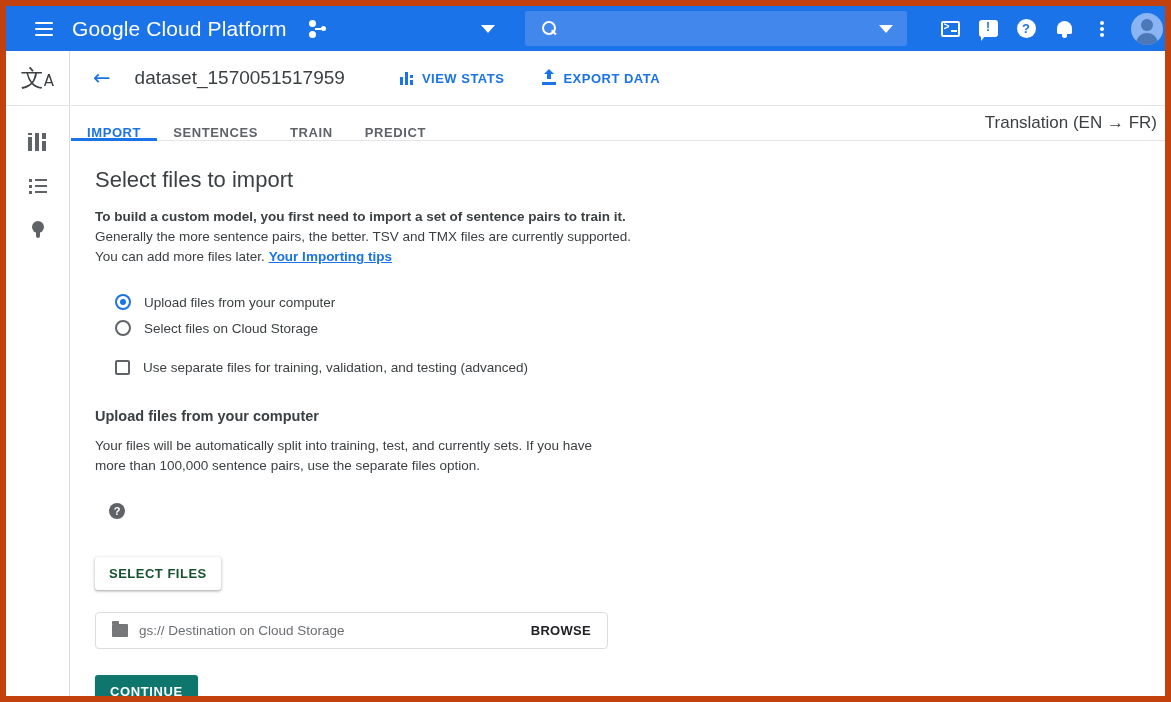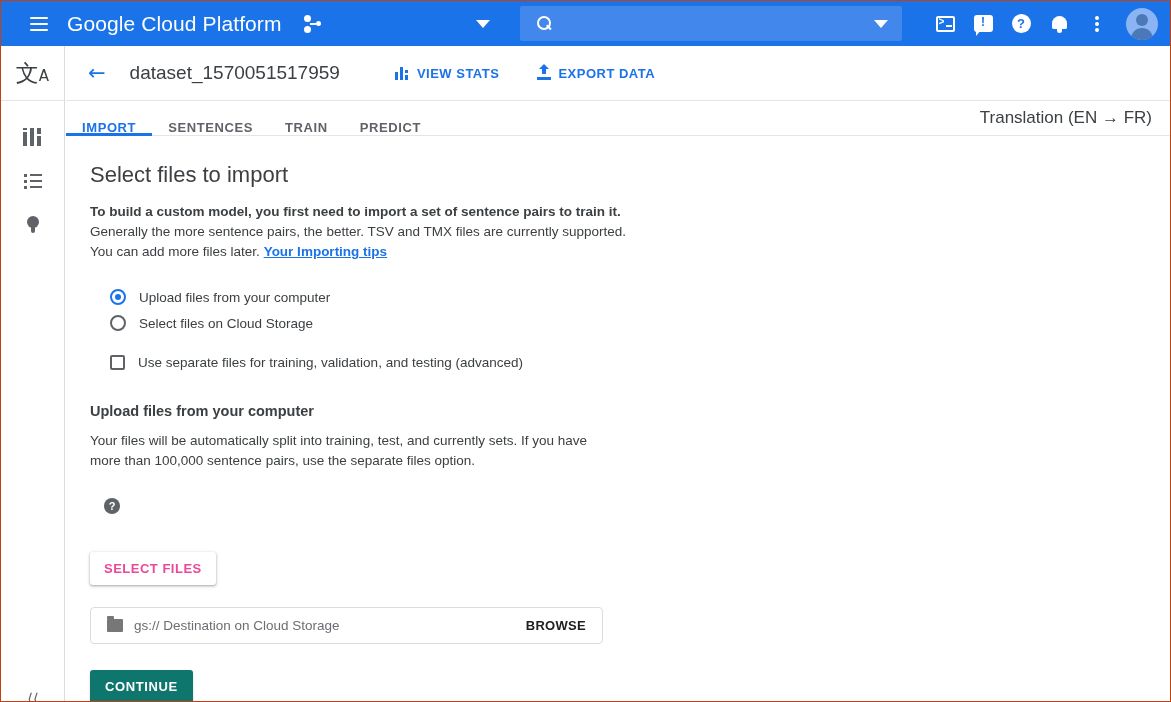--- a/index.html
+++ b/index.html
@@ -8,21 +8,21 @@
     width: 1171px; height: 702px;
     background: #fff;
     font-family: "Liberation Sans", sans-serif;
     -webkit-font-smoothing: antialiased;
     overflow: hidden;
   }
   .app {
     position: relative;
     width: 1171px; height: 702px;
     background: #fff;
-    border: 1px solid #c2410c;
+    border: 6px solid #c2410c;
     overflow: hidden;
   }
 
   
   .topbar {
     position: absolute; top: 0; left: 0;
     width: 1171px; height: 45px;
     background: #1a73e8;
     display: flex; align-items: center;
   }
@@ -326,21 +326,21 @@
   }
   .ico-help-gray::after {
     content: "?"; position: absolute; left: 0; right: 0; top: 0;
     text-align: center; font-size: 11px; font-weight: bold; color: #fff; line-height: 16px;
   }
 
   .btn-select {
     margin-top: 38px;
     display: inline-flex; align-items: center; justify-content: center;
     height: 33px; padding: 0 14px;
-    background: #fff; color: #ec4899;
+    background: #fff; color: #14532d;
     font-size: 13px; font-weight: bold; letter-spacing: .5px;
     border: none; border-radius: 3px;
     box-shadow: 0 1px 2px rgba(60,64,67,.3), 0 1px 3px 1px rgba(60,64,67,.15);
     cursor: pointer;
   }
 
   .gsfield {
     margin-top: 22px;
     width: 513px; height: 37px;
     border: 1px solid #dadce0; border-radius: 4px;

